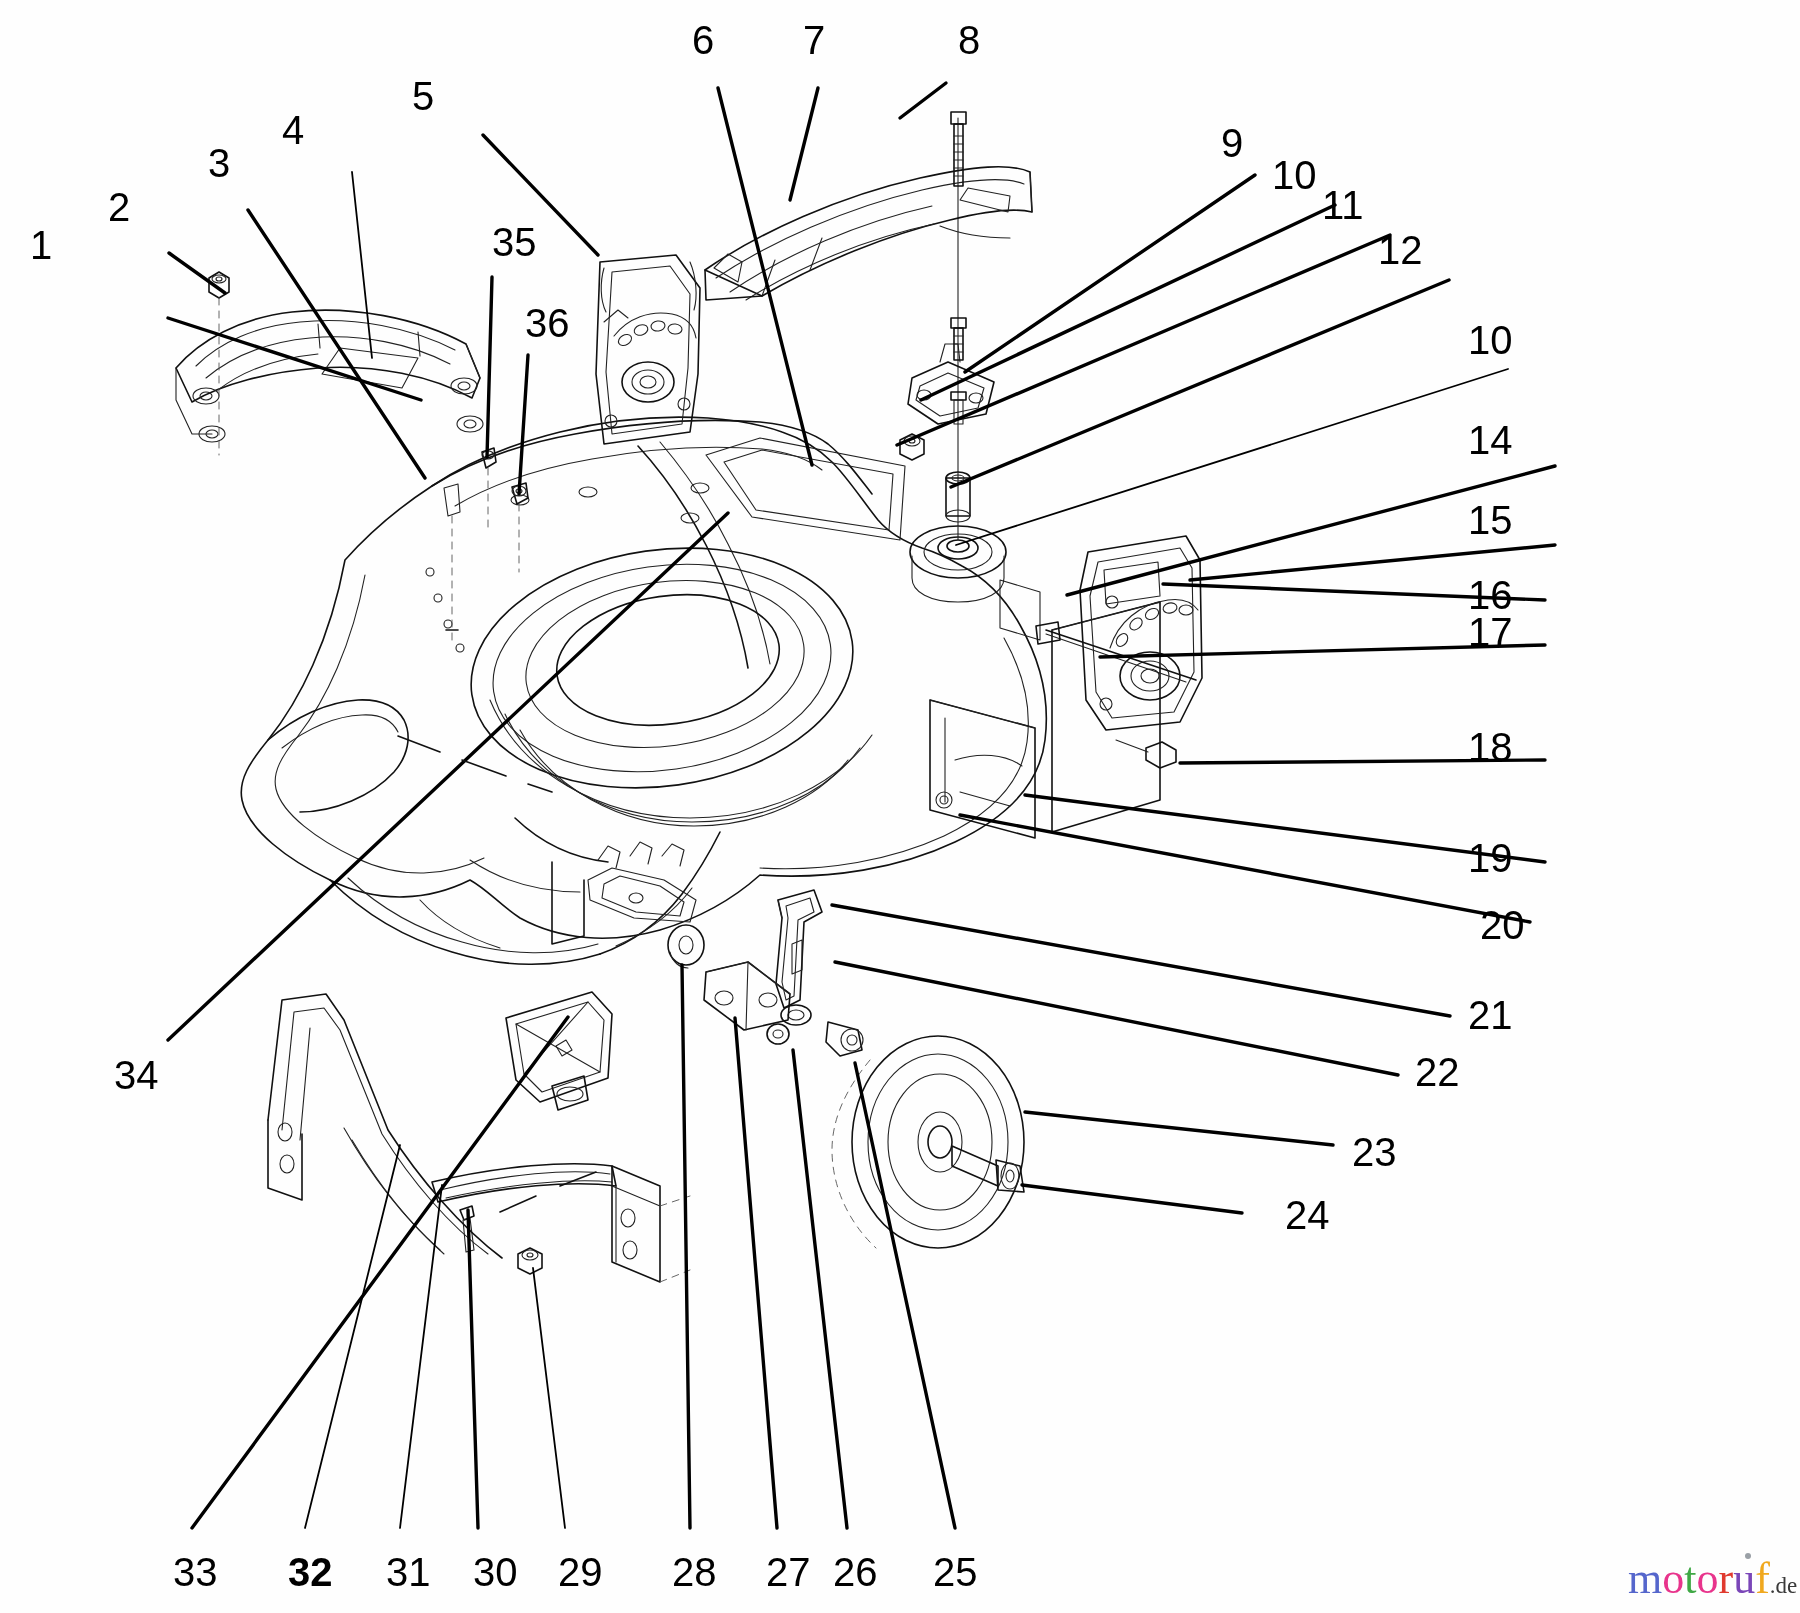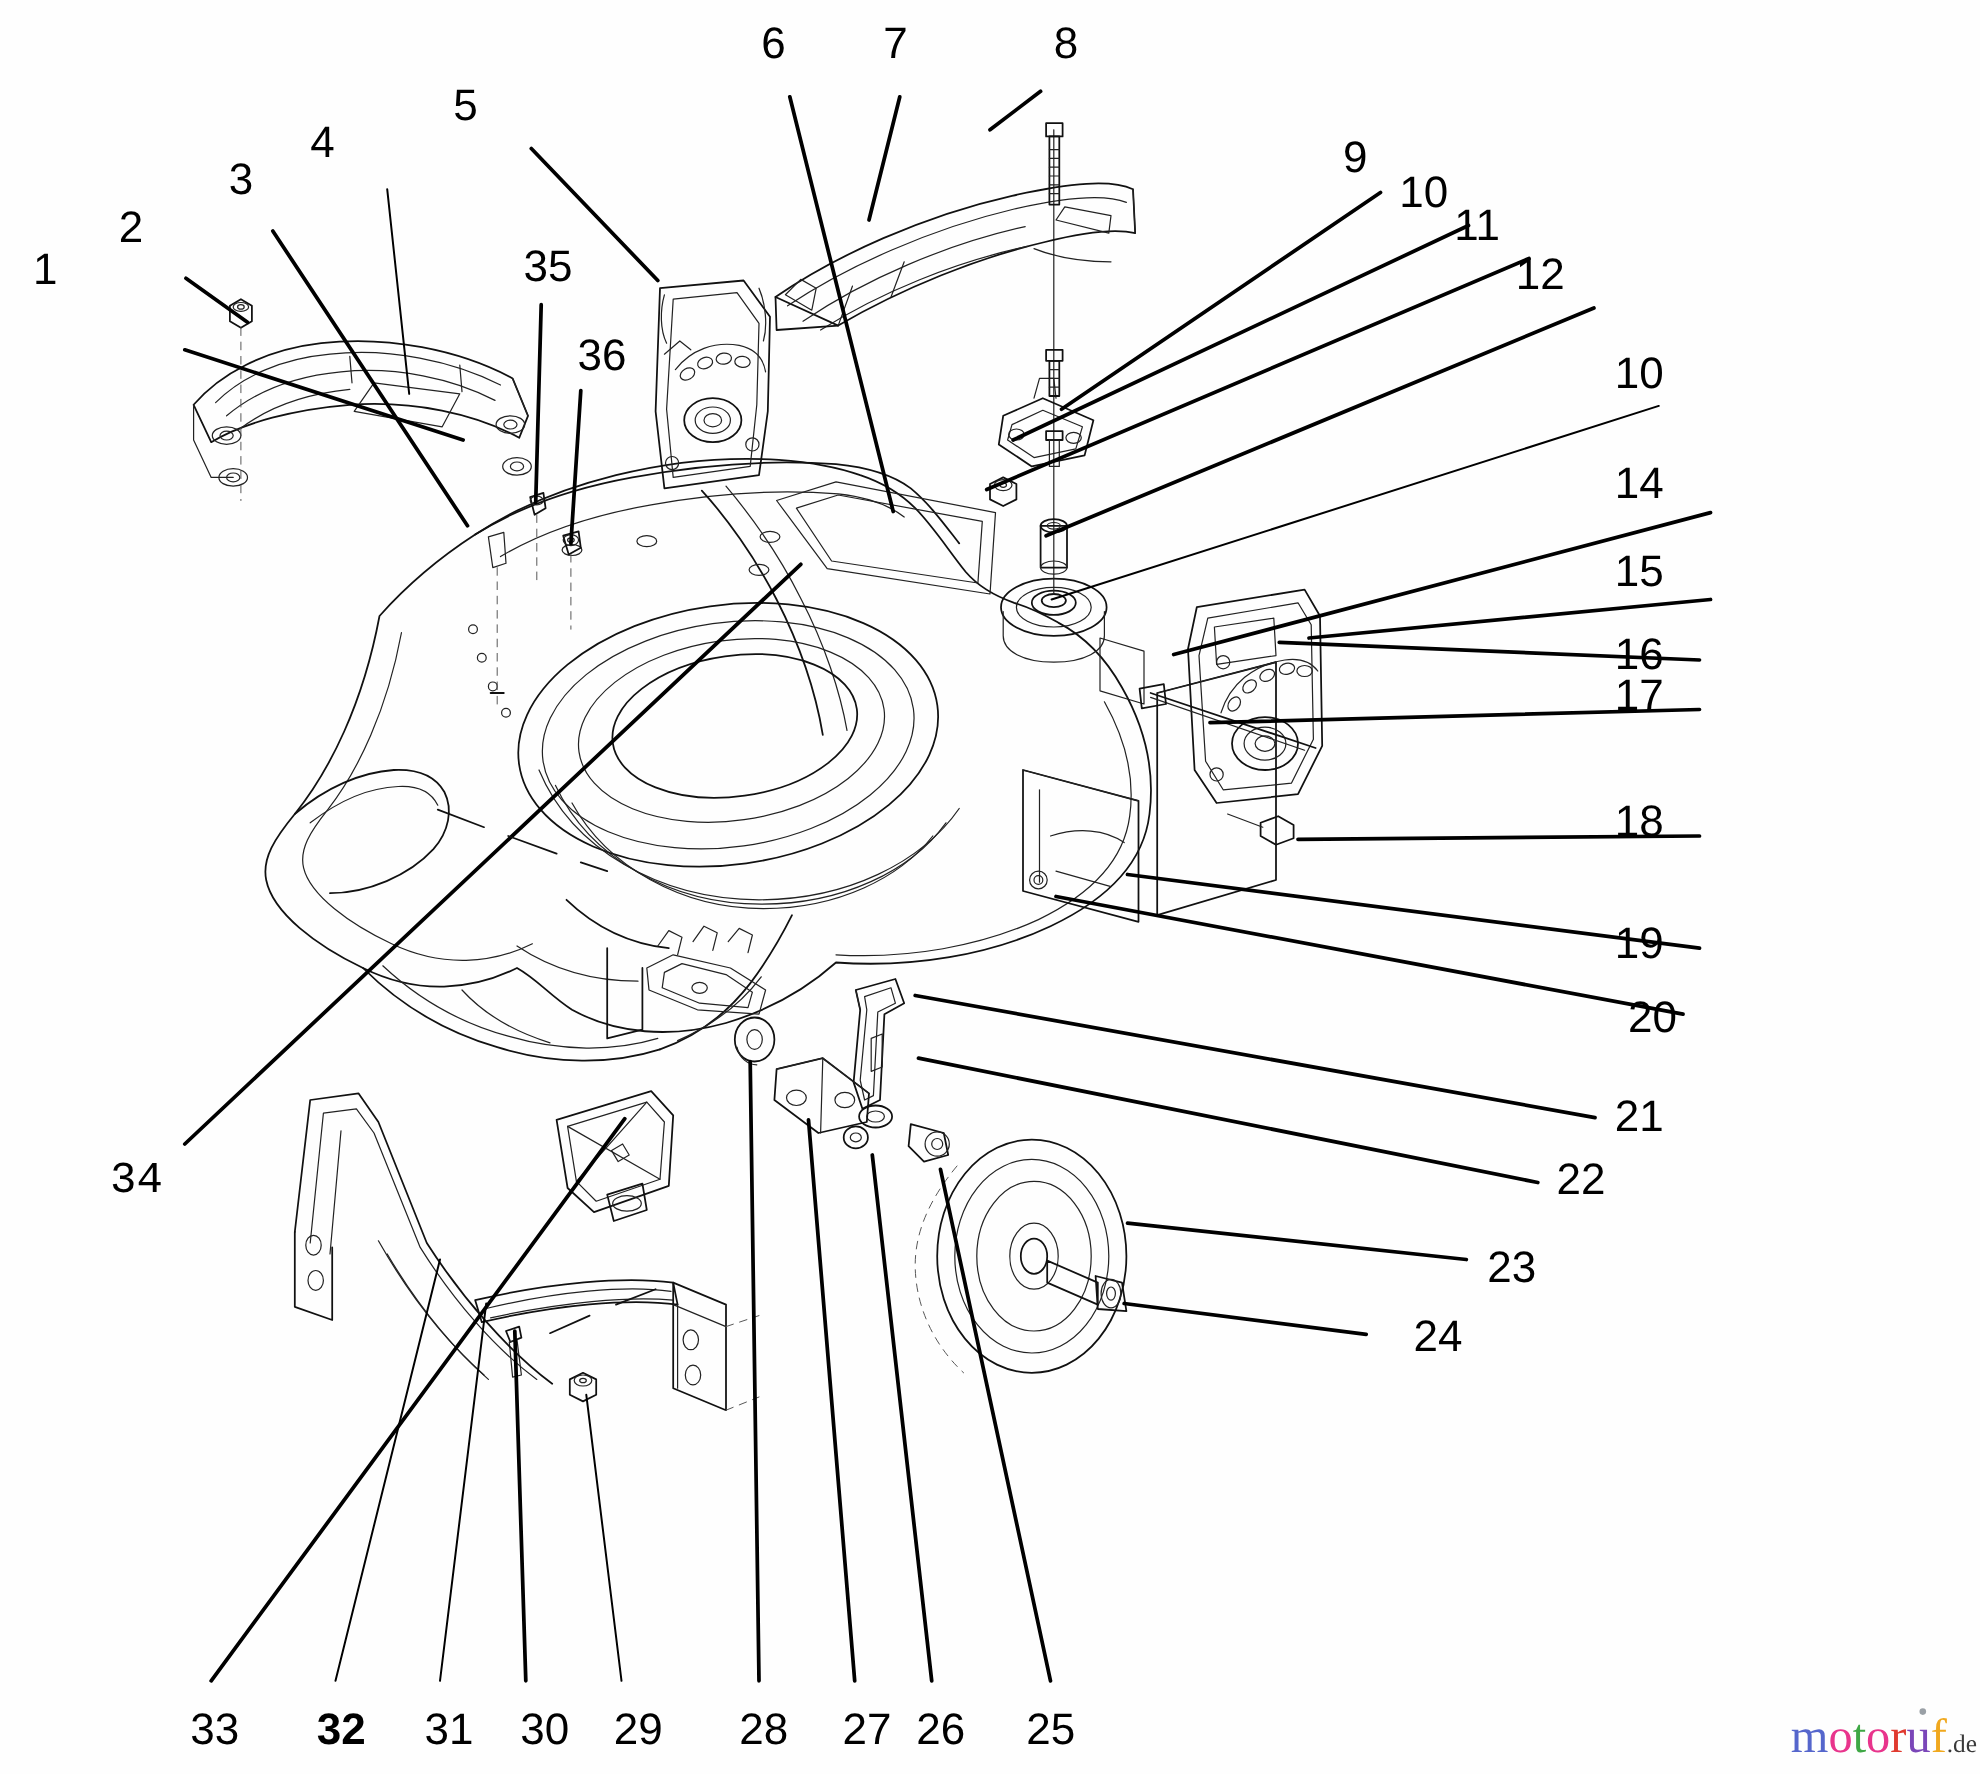--- a/index.html
+++ b/index.html
@@ -490,22 +490,22 @@
   <div class="callout-num" style="left:1285px; top:1195px;">24</div>
   <div class="callout-num" style="left:933px;  top:1552px;">25</div>
   <div class="callout-num" style="left:833px;  top:1552px;">26</div>
   <div class="callout-num" style="left:766px;  top:1552px;">27</div>
   <div class="callout-num" style="left:672px;  top:1552px;">28</div>
   <div class="callout-num" style="left:558px;  top:1552px;">29</div>
   <div class="callout-num" style="left:473px;  top:1552px;">30</div>
   <div class="callout-num" style="left:386px;  top:1552px;">31</div>
   <div class="callout-num" style="left:288px;  top:1552px;font-weight:bold;">32</div>
   <div class="callout-num" style="left:173px;  top:1552px;">33</div>
-  <div class="callout-num" style="left:100px;  top:1055px;font-family:Liberation Mono, monospace;">34</div>
-  <div class="callout-num" style="left:476px;  top:222px;">35</div>
+  <div class="callout-num" style="left:114px;  top:1055px;">34</div>
+  <div class="callout-num" style="left:492px;  top:222px;">35</div>
   <div class="callout-num" style="left:525px;  top:303px;">36</div>
 
   <div id="brand-logo">
     <span class="dot-accent"></span>
     <span class="l" style="color: rgb(85, 102, 204);">m</span><span class="l" style="color: rgb(232, 52, 140);">o</span><span class="l" style="color: rgb(63, 168, 69);">t</span><span class="l" style="color: rgb(232, 52, 140);">o</span><span class="l" style="color: rgb(224, 58, 47);">r</span><span class="l" style="color: rgb(122, 70, 184);">u</span><span class="l" style="color: rgb(240, 168, 30);">f</span><span class="suffix">.de</span>
   </div>
 
 </div>
 
 </body></html>

